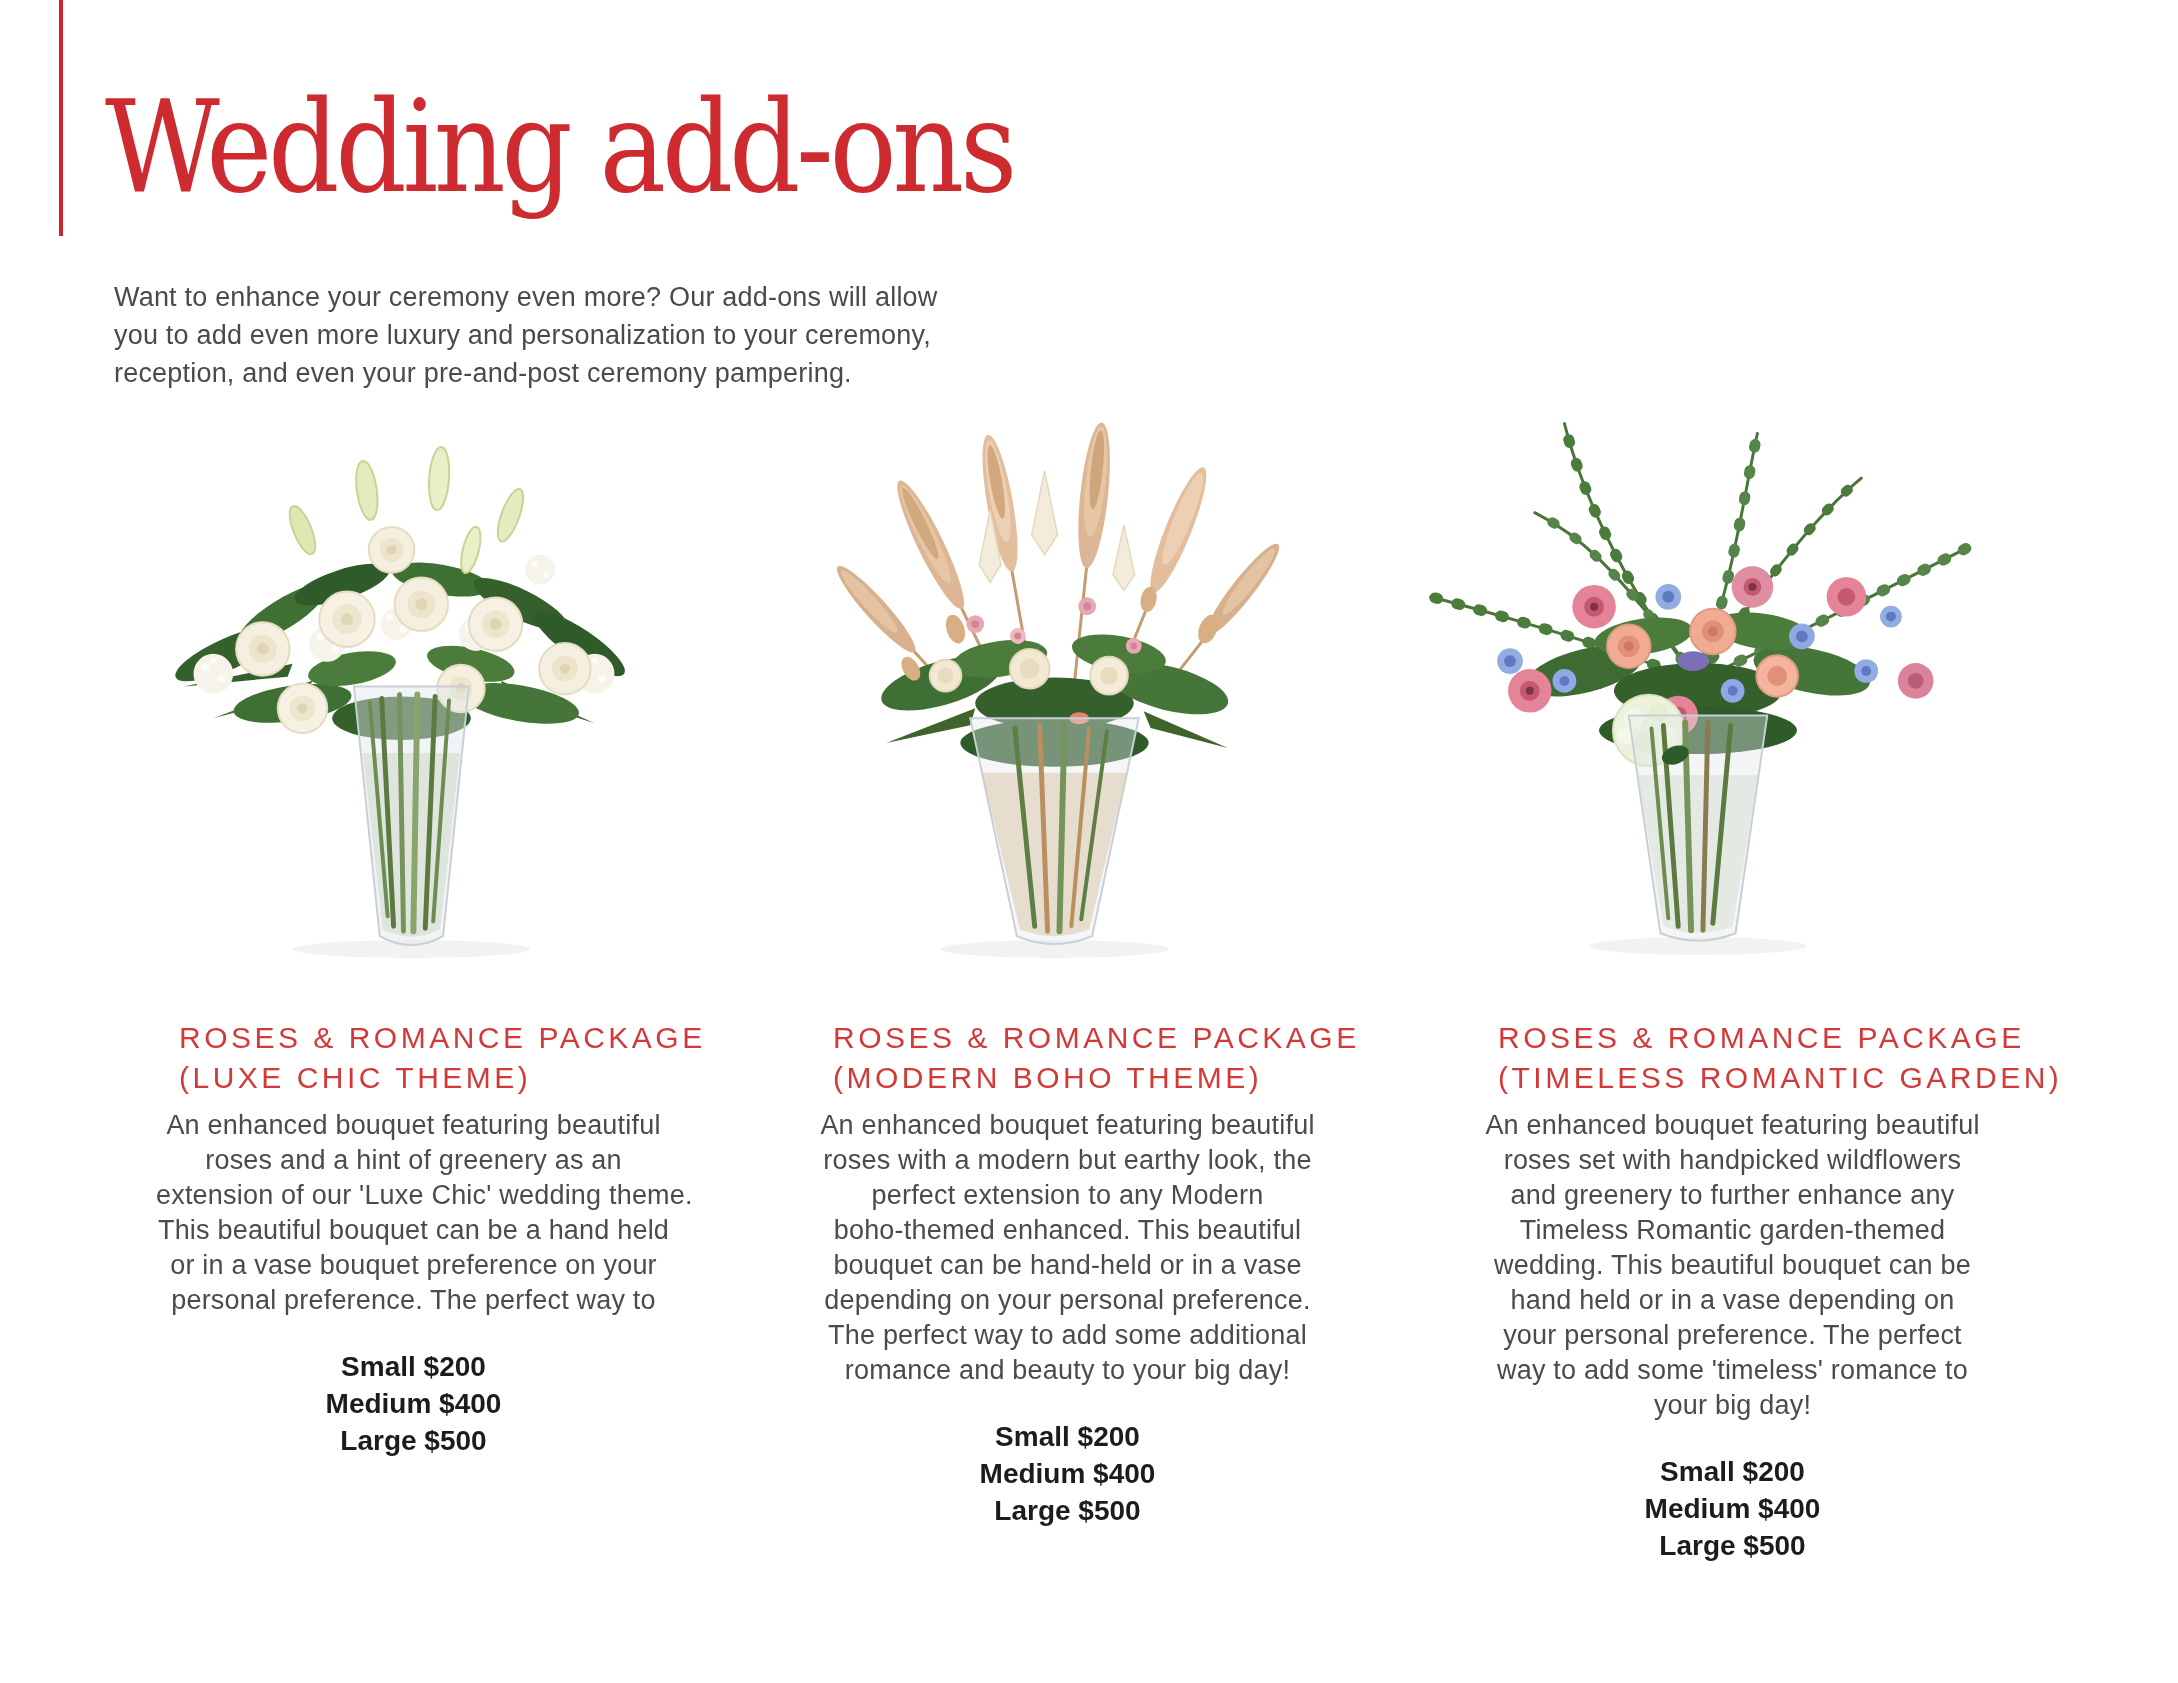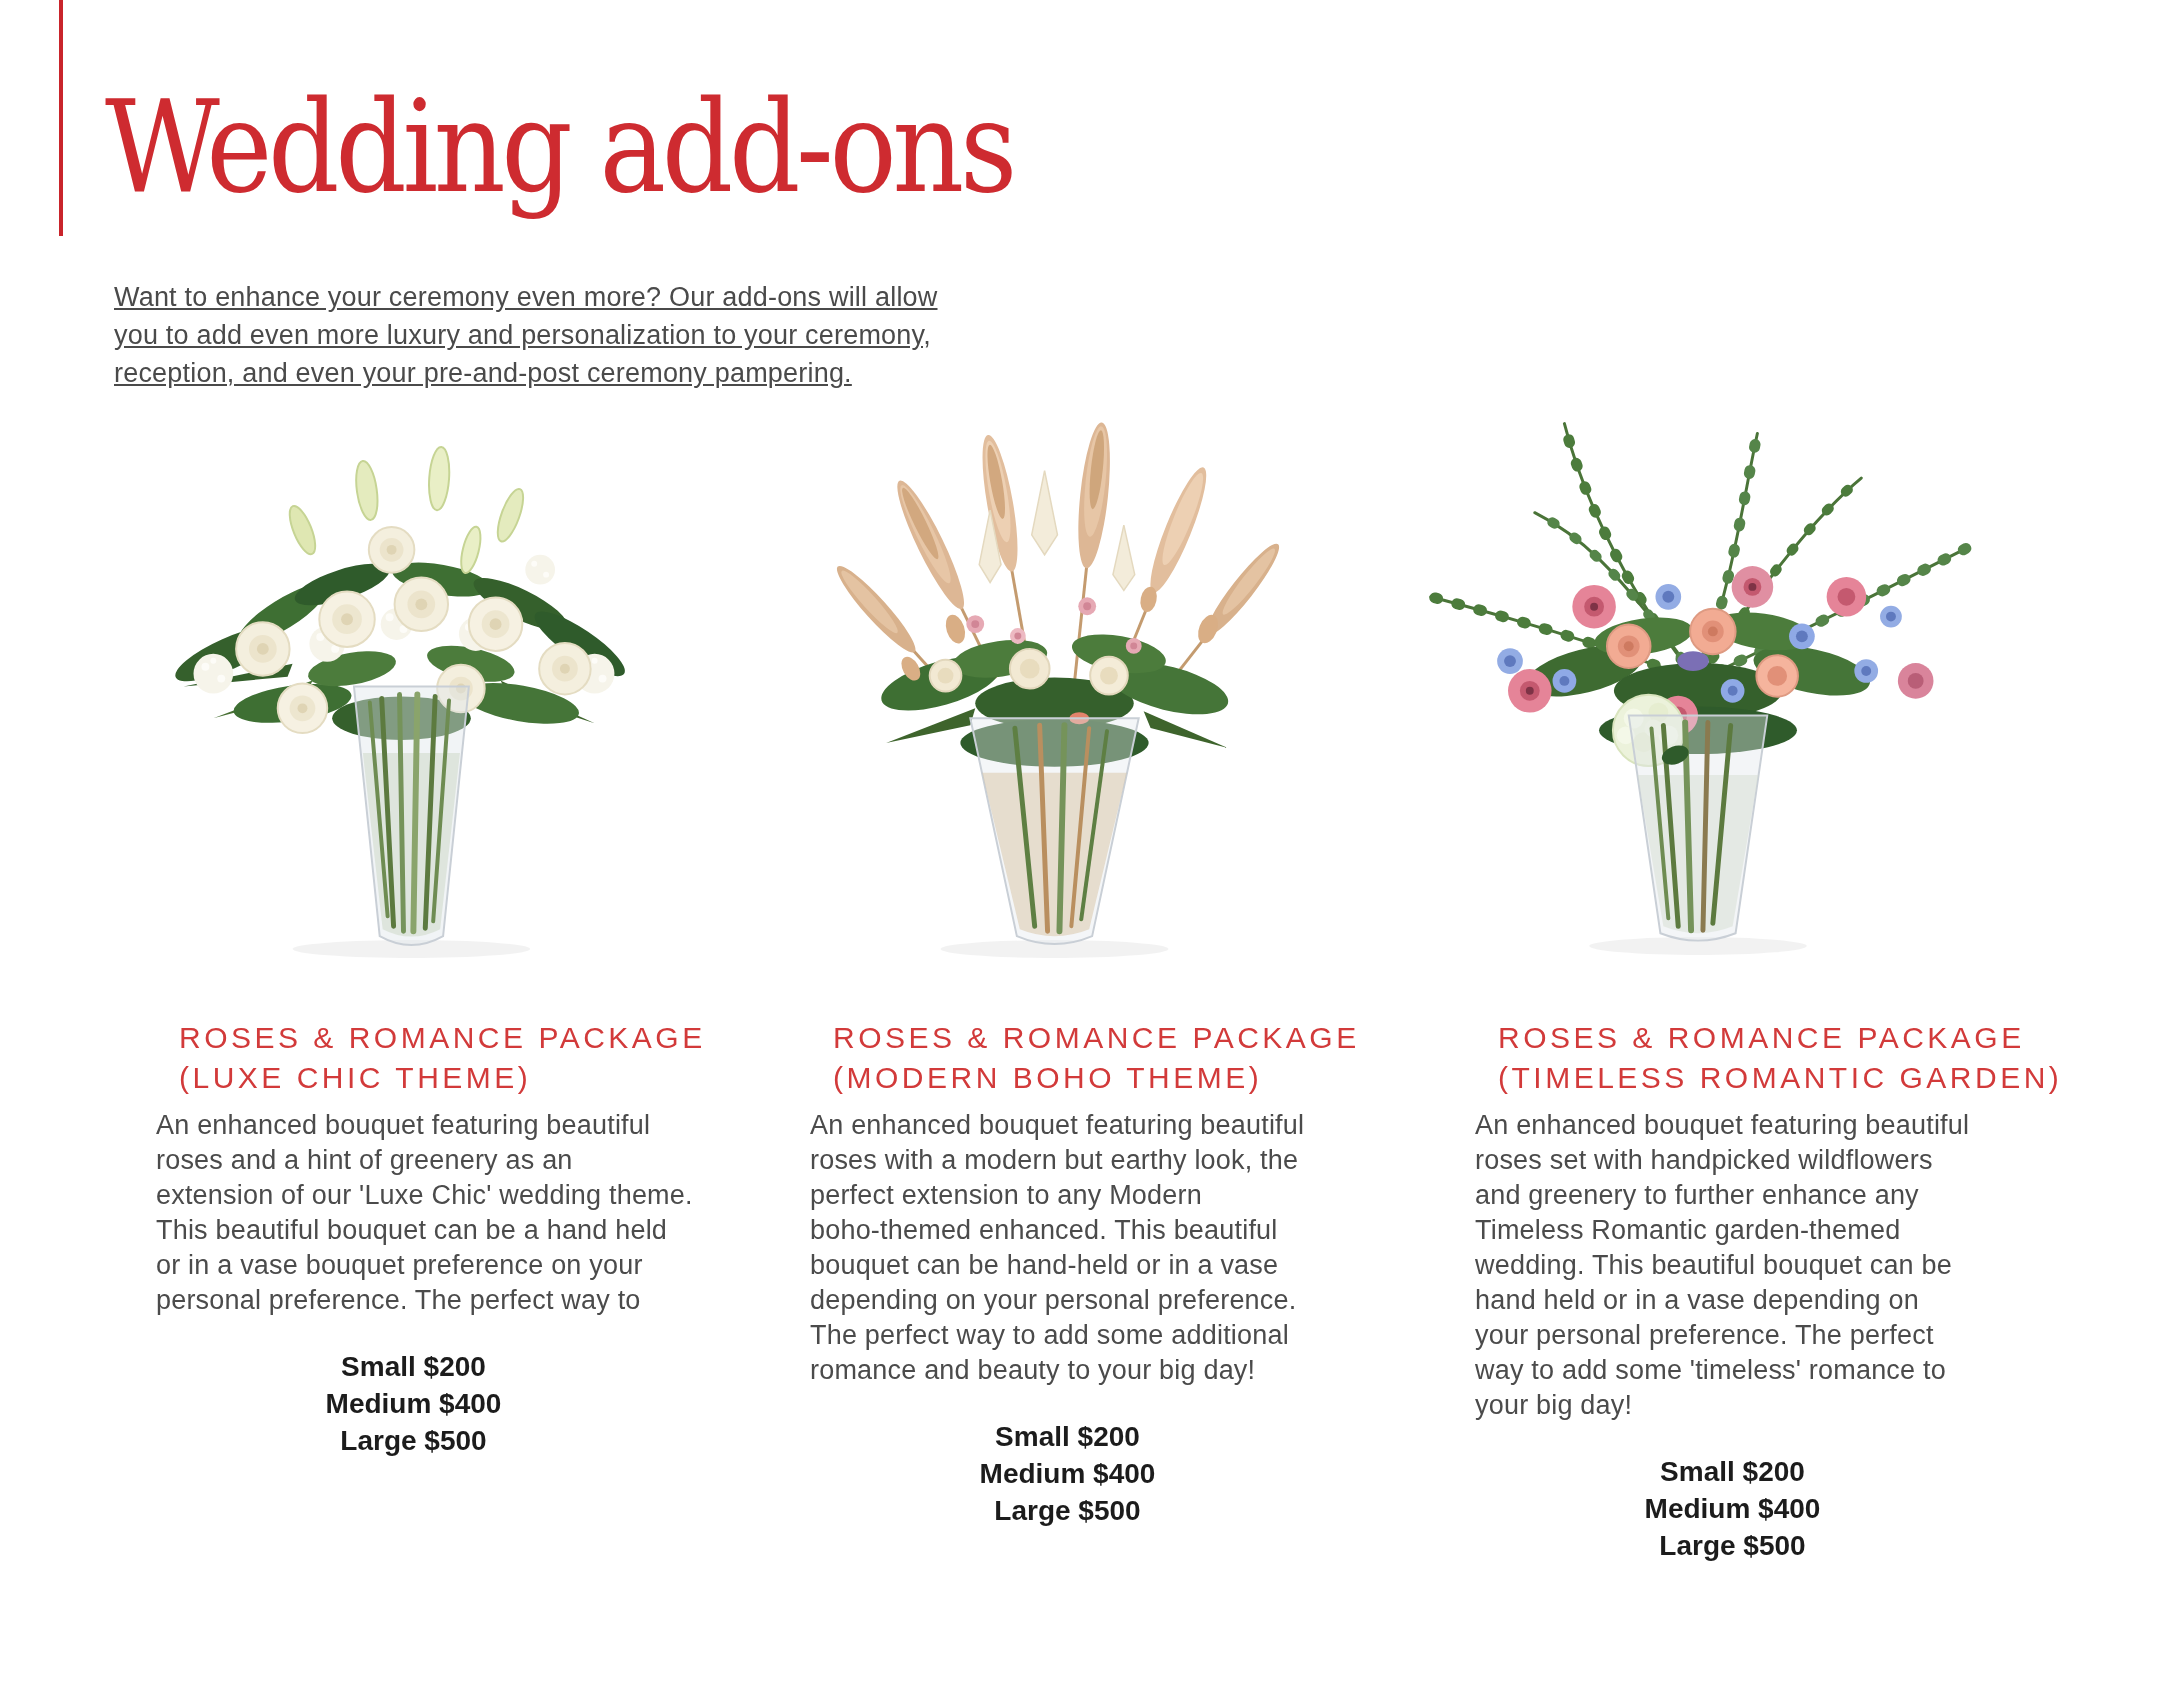--- a/index.html
+++ b/index.html
@@ -8,29 +8,29 @@
     font-family:"Liberation Sans",sans-serif;
   }
   .accent-rule{position:absolute;left:59px;top:0;width:4px;height:236px;background:#C9242B;}
   .page-title{
     position:absolute;left:105px;top:65px;margin:0;
     font-family:"DejaVu Serif","Liberation Serif",serif;font-weight:400;
     font-size:127px;line-height:1.3;letter-spacing:-5px;color:#CE2B30;
     transform:scaleX(0.88);transform-origin:left top;white-space:nowrap;
   }
   .intro{position:absolute;left:114px;top:278px;color:#4A4A4A;font-size:27px;line-height:38px;letter-spacing:0.2px;}
-  .intro .line{white-space:nowrap;text-decoration:underline;}
+  .intro .line{white-space:nowrap;}
   .package{position:absolute;top:1018px;width:515px;}
   .package h2{
     margin:0 0 10px 0;font-weight:400;color:#D23A3A;
     font-size:30px;line-height:40px;letter-spacing:3.5px;
   }
   .package h2 .h-line{display:block;white-space:nowrap;margin-left:23px;}
   .desc{color:#4B4B4B;font-size:27px;line-height:35px;letter-spacing:0.2px;}
-  .desc .line{white-space:nowrap;}
+  .desc .line{white-space:nowrap;text-align:center;}
   .prices{margin-top:30px;color:#1C1C1C;font-weight:700;font-size:28px;line-height:37px;text-align:center;}
   .bouquet{position:absolute;}
   svg{display:block;}
 </style>
 </head>
 <body>
 
 <div id="page">
 
   <div class="accent-rule"></div>

